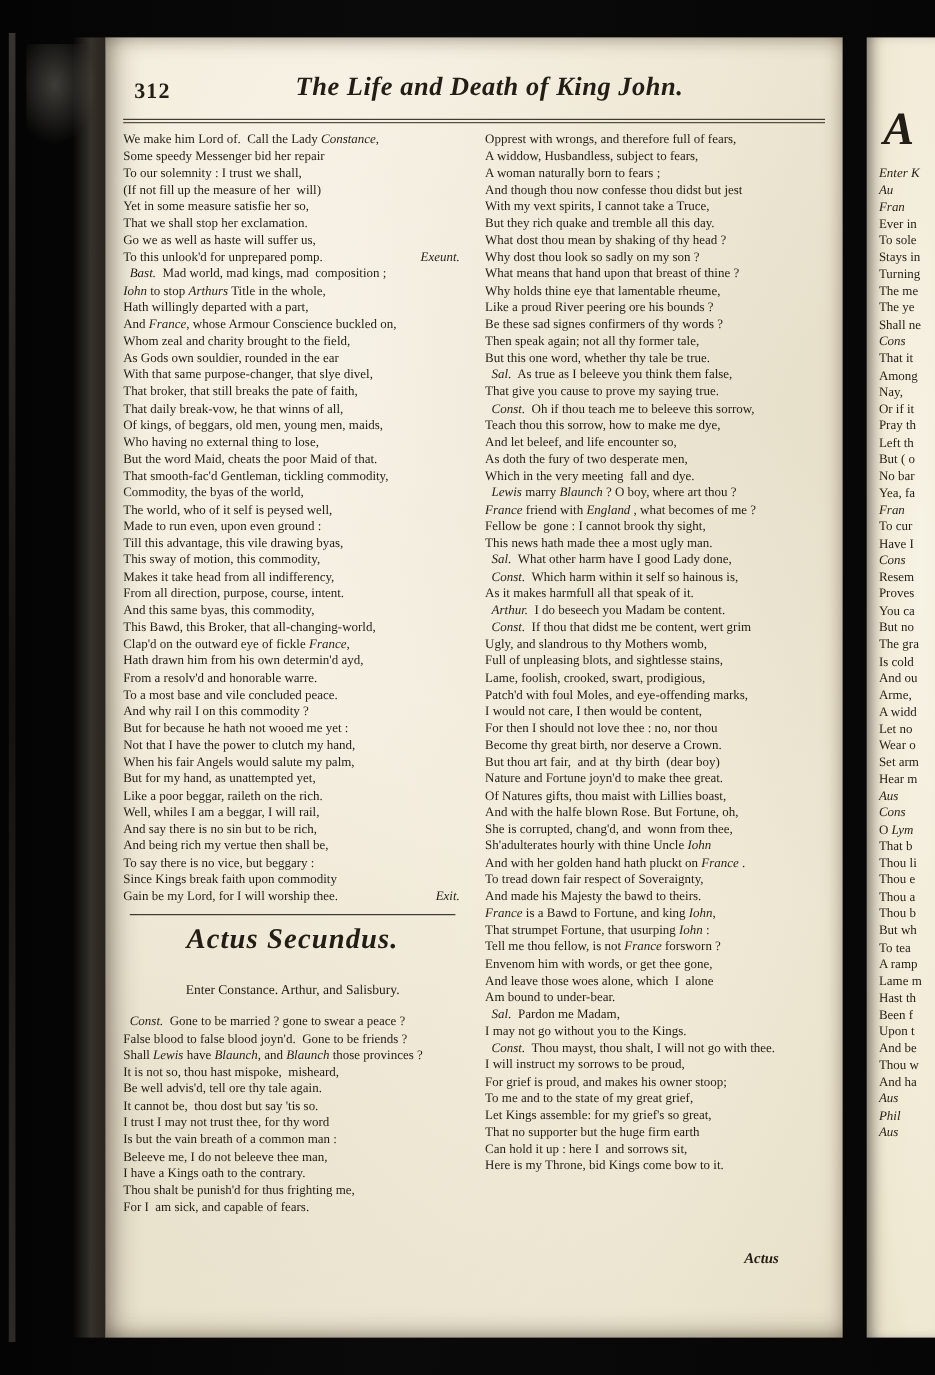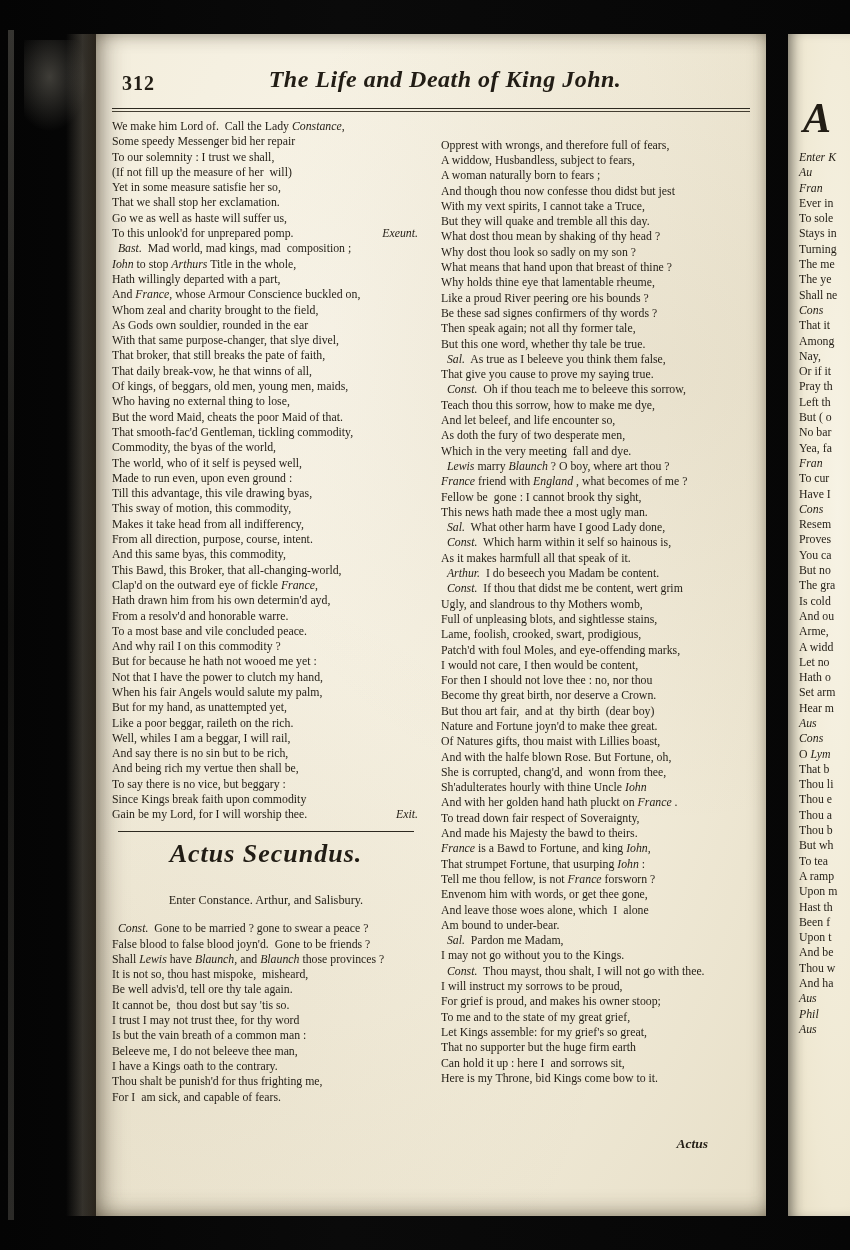--- a/index.html
+++ b/index.html
@@ -22,21 +22,21 @@
       inset 16px 0 26px -12px rgba(45,35,20,.55),
       inset -10px 0 20px -12px rgba(60,50,30,.40),
       inset 0 -14px 24px -14px rgba(60,50,30,.45),
       inset 0 12px 20px -14px rgba(60,50,30,.35);
     color:#221d15;}
   .pg-header{position:relative;height:74px;}
   .pageno{position:absolute;left:26px;top:38px;font-size:20px;font-weight:bold;letter-spacing:1px;}
   .pg-title{position:absolute;left:0;right:0;top:32px;text-align:center;
     font-size:24px;font-style:italic;font-weight:bold;letter-spacing:.5px;margin-left:28px;}
   .head-rule{margin:0 16px;height:4px;border-top:1.6px solid #2d2920;border-bottom:1px solid #433d31;}
-  .columns{display:flex;align-items:center;padding:7px 14px 0 16px;}
+  .columns{display:flex;align-items:flex-start;padding:7px 14px 0 16px;}
   .col{width:308px;font-size:11.8px;line-height:15.3px;overflow:hidden;}
   .col-right-pad{padding-left:4px;}
   .colrule{width:1px;background:#4a4336;margin:2px 8px 0 8px;}
   .tl{position:relative;white-space:pre;min-height:15.3px;}
   .sd{position:absolute;right:2px;font-style:italic;}
   i{font-style:italic;}
   .act-section{margin:8px 4px 2px 4px;text-align:center;}
   .act-rule{border-top:1.4px solid #2d2920;margin:6px 2px 0 2px;}
   .act-title{font-size:26px;font-style:italic;font-weight:600;margin:14px 0 4px 0;letter-spacing:1px;}
   .stage{text-align:center;font-size:12.3px;margin:32px 0 13px 0;white-space:pre;}
@@ -128,21 +128,21 @@
           <div class="tl">Thou shalt be punish'd for thus frighting me,</div>
           <div class="tl">For I  am sick, and capable of fears.</div>
         </div>
       <div class="colrule"></div>
       <div class="col col-right-pad" id="col-right">
           <div class="tl">Opprest with wrongs, and therefore full of fears,</div>
           <div class="tl">A widdow, Husbandless, subject to fears,</div>
           <div class="tl">A woman naturally born to fears ;</div>
           <div class="tl">And though thou now confesse thou didst but jest</div>
           <div class="tl">With my vext spirits, I cannot take a Truce,</div>
-          <div class="tl">But they will quake and tremble all this day.</div>
+          <div class="tl">But they rich quake and tremble all this day.</div>
           <div class="tl">What dost thou mean by shaking of thy head ?</div>
           <div class="tl">Why dost thou look so sadly on my son ?</div>
           <div class="tl">What means that hand upon that breast of thine ?</div>
           <div class="tl">Why holds thine eye that lamentable rheume,</div>
           <div class="tl">Like a proud River peering ore his bounds ?</div>
           <div class="tl">Be these sad signes confirmers of thy words ?</div>
           <div class="tl">Then speak again; not all thy former tale,</div>
           <div class="tl">But this one word, whether thy tale be true.</div>
           <div class="tl">  <i>Sal.</i>  As true as I beleeve you think them false,</div>
           <div class="tl">That give you cause to prove my saying true.</div>
@@ -227,35 +227,35 @@
         <div class="frag">Resem</div>
         <div class="frag">Proves</div>
         <div class="frag">You ca</div>
         <div class="frag">But no</div>
         <div class="frag">The gra</div>
         <div class="frag">Is cold</div>
         <div class="frag">And ou</div>
         <div class="frag">Arme,</div>
         <div class="frag">A widd</div>
         <div class="frag">Let no</div>
-        <div class="frag">Hath o</div>
+        <div class="frag">Wear o</div>
         <div class="frag">Set arm</div>
         <div class="frag">Hear m</div>
         <div class="frag"><i>Aus</i></div>
         <div class="frag"><i>Cons</i></div>
         <div class="frag">O <i>Lym</i></div>
         <div class="frag">That b</div>
         <div class="frag">Thou li</div>
         <div class="frag">Thou e</div>
         <div class="frag">Thou a</div>
         <div class="frag">Thou b</div>
         <div class="frag">But wh</div>
         <div class="frag">To tea</div>
         <div class="frag">A ramp</div>
-        <div class="frag">Upon m</div>
+        <div class="frag">Lame m</div>
         <div class="frag">Hast th</div>
         <div class="frag">Been f</div>
         <div class="frag">Upon t</div>
         <div class="frag">And be</div>
         <div class="frag">Thou w</div>
         <div class="frag">And ha</div>
         <div class="frag"><i>Aus</i></div>
         <div class="frag"><i>Phil</i></div>
         <div class="frag"><i>Aus</i></div>
       </div>

